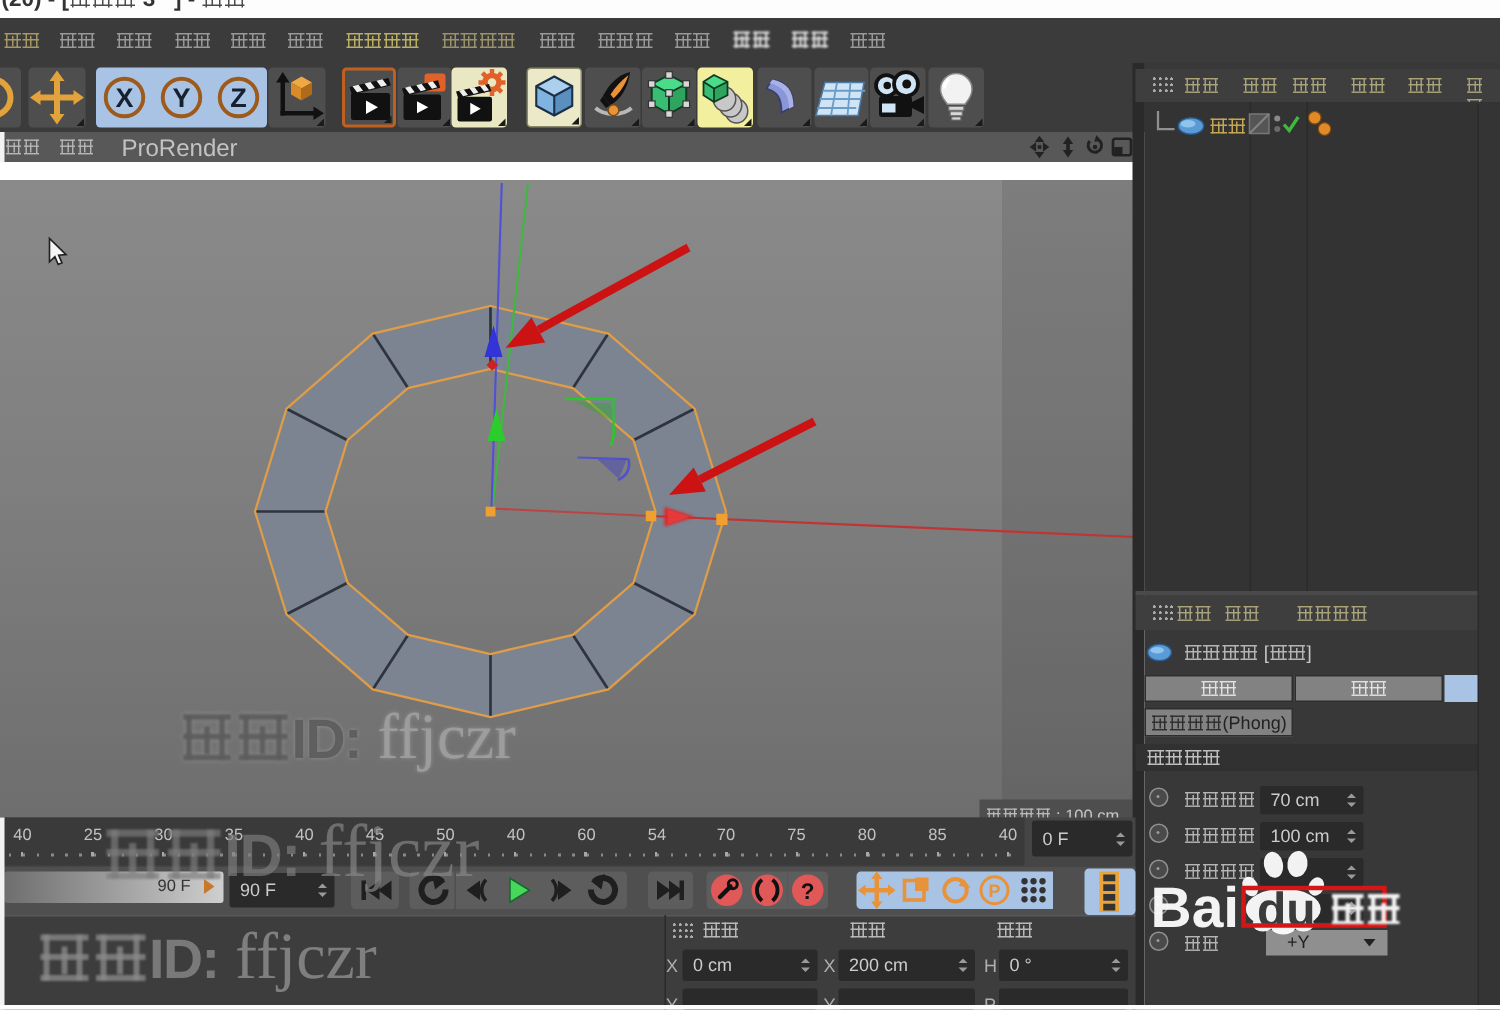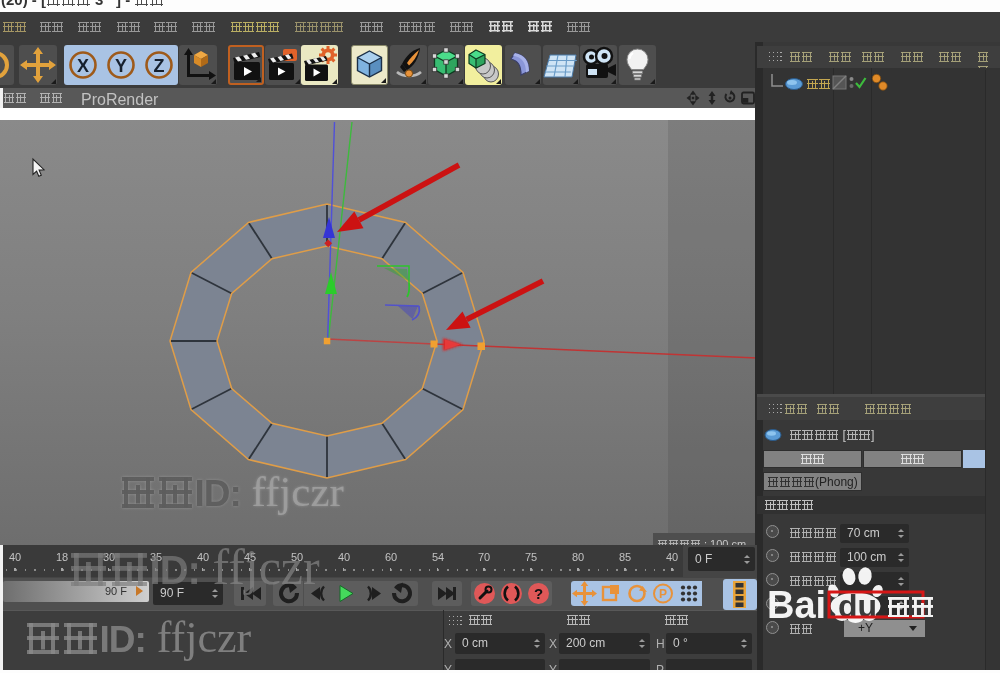--- a/index.html
+++ b/index.html
@@ -375,21 +375,21 @@
 <div class="abs" style="left:844px;top:620px;width:81px;height:17px;background:#8f8f8f;color:#222;font-size:12px;line-height:17px"><span style="margin-left:14px">+Y</span><span style="position:absolute;right:8px;top:6px;border-left:4.5px solid transparent;border-right:4.5px solid transparent;border-top:5.5px solid #222"></span></div>
 <div class="abs" style="left:985px;top:70px;width:1px;height:603px;background:#2a2a2a"></div>
 <div class="abs" style="left:986px;top:70px;width:14px;height:603px;background:#343434"></div>
 </div>
 
 <div id="timeline">
 <div class="abs" style="left:0;top:545px;width:757px;height:33px;background:#454545"></div>
 <div class="abs" style="left:3px;top:545px;width:680px;height:32px;background:#3a3a3a"></div>
 <div id="rulernums" class="abs" style="left:0;top:551px;height:14px;font-size:11px;color:#c2c2c2">
       <span class="abs" style="left:15px;transform:translateX(-50%)">40</span>
-      <span class="abs" style="left:62px;transform:translateX(-50%)">18</span>
+      <span class="abs" style="left:62px;transform:translateX(-50%)">25</span>
       <span class="abs" style="left:109px;transform:translateX(-50%)">30</span>
       <span class="abs" style="left:156px;transform:translateX(-50%)">35</span>
       <span class="abs" style="left:203px;transform:translateX(-50%)">40</span>
       <span class="abs" style="left:250px;transform:translateX(-50%)">45</span>
       <span class="abs" style="left:297px;transform:translateX(-50%)">50</span>
       <span class="abs" style="left:344px;transform:translateX(-50%)">40</span>
       <span class="abs" style="left:391px;transform:translateX(-50%)">60</span>
       <span class="abs" style="left:438px;transform:translateX(-50%)">54</span>
       <span class="abs" style="left:484px;transform:translateX(-50%)">70</span>
       <span class="abs" style="left:531px;transform:translateX(-50%)">75</span>

